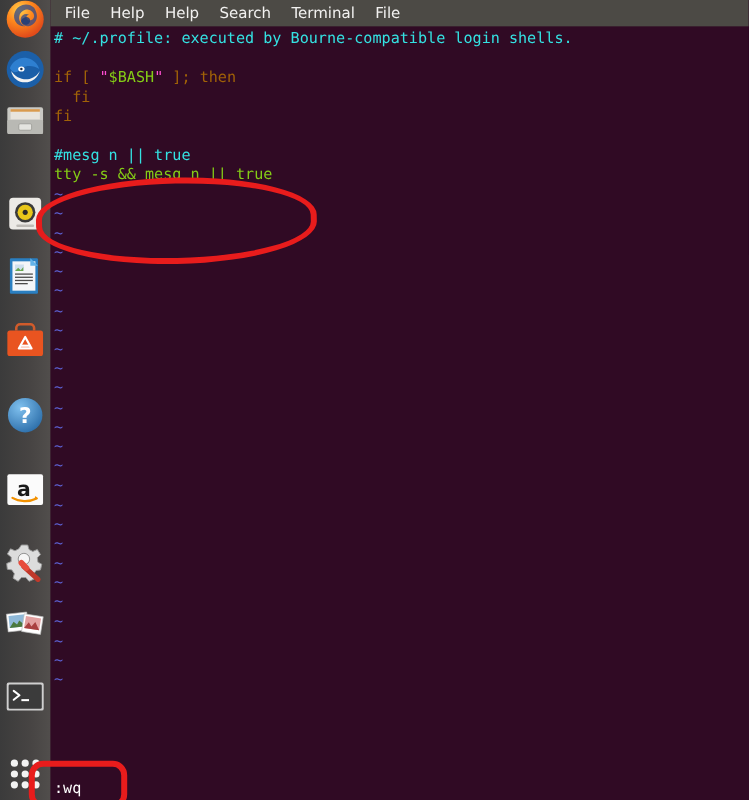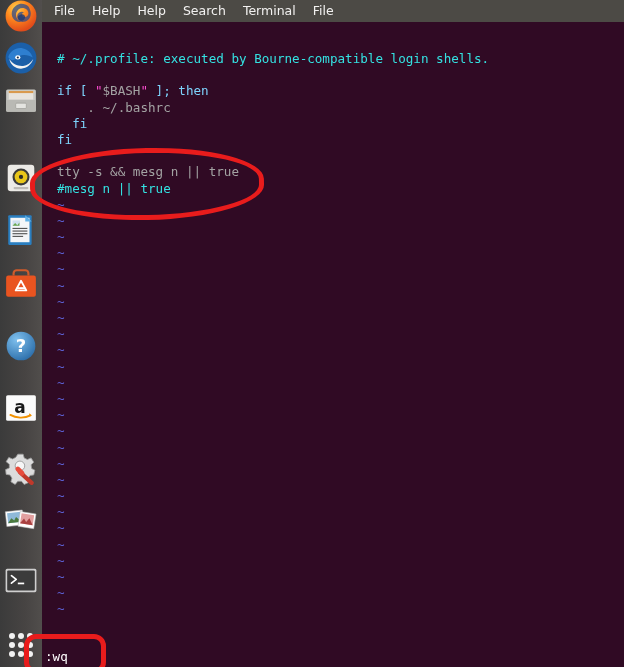--- a/index.html
+++ b/index.html
@@ -49,34 +49,33 @@
   }
 
   
   #term{
     position:absolute;left:42px;top:22px;width:582px;height:645px;
     background:#300a24;
     z-index:1;
     overflow:hidden;
   }
   #term-body{
-    position:absolute;left:12px;top:0;right:0;
+    position:absolute;left:0;top:0;right:0;
     padding:2px 0 0 3px;
-    margin-top:27px;
   }
   .row{
     height:16.2px;line-height:16.2px;
     font-size:12.6px;
     white-space:pre;
     color:#d3d7cf;
   }
   .c-comment{color:#34e2e2;}
-  .c-kw{color:#7dd3fc;}
+  .c-kw{color:#a16207;}
   .c-str{color:#ff4dd2;}
-  .c-plain{color:#a3a3a3;}
+  .c-plain{color:#84cc16;}
   .c-tilde{color:#5c5fd0;}
 
   
   #statusline{
     position:absolute;left:0;bottom:0;width:618px;height:20px;
     line-height:20px;font-size:12.6px;color:#ffffff;
     padding-left:3px;box-sizing:border-box;white-space:pre;
   }
 
   
@@ -247,26 +246,25 @@
     <span class="menu-item">Search</span>
     <span class="menu-item">Terminal</span>
     <span class="menu-item">File</span>
   </div>
 
   <div id="term">
     <div id="term-body">
         <div class="row"><span class="c-comment"># ~/.profile: executed by Bourne-compatible login shells.</span></div>
         <div class="row"><span class="c-plain"></span></div>
         <div class="row"><span class="c-kw">if [ </span><span class="c-str">"</span><span class="c-plain">$BASH</span><span class="c-str">"</span><span class="c-kw"> ]; then</span></div>
-        <div class="row"><span class="c-plain">    . ~/.bashrc</span></div>
         <div class="row"><span class="c-kw">  fi</span></div>
         <div class="row"><span class="c-kw">fi</span></div>
         <div class="row"><span class="c-plain"></span></div>
+        <div class="row"><span class="c-comment">#mesg n || true</span></div>
         <div class="row"><span class="c-plain">tty -s &amp;&amp; mesg n || true</span></div>
-        <div class="row"><span class="c-comment">#mesg n || true</span></div>
         <div class="row"><span class="c-tilde">~</span></div>
         <div class="row"><span class="c-tilde">~</span></div>
         <div class="row"><span class="c-tilde">~</span></div>
         <div class="row"><span class="c-tilde">~</span></div>
         <div class="row"><span class="c-tilde">~</span></div>
         <div class="row"><span class="c-tilde">~</span></div>
         <div class="row"><span class="c-tilde">~</span></div>
         <div class="row"><span class="c-tilde">~</span></div>
         <div class="row"><span class="c-tilde">~</span></div>
         <div class="row"><span class="c-tilde">~</span></div>

